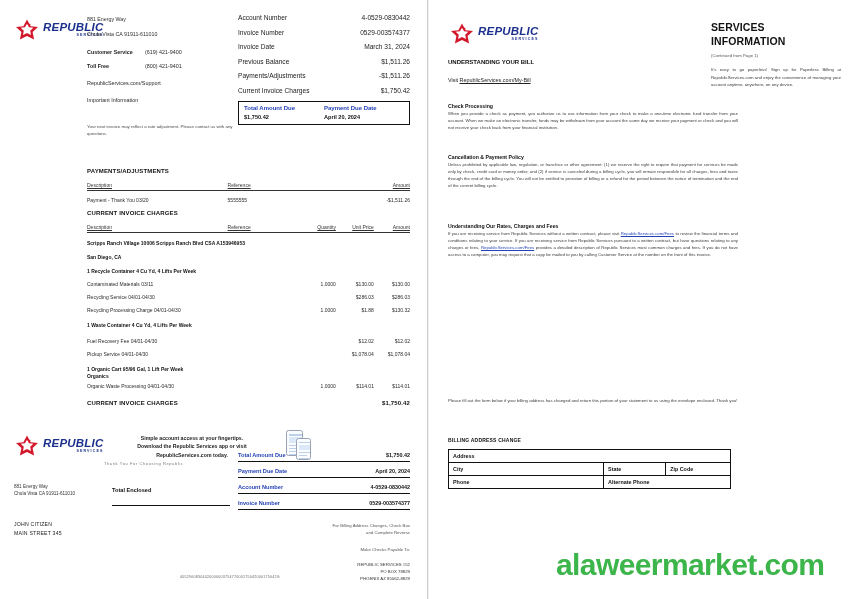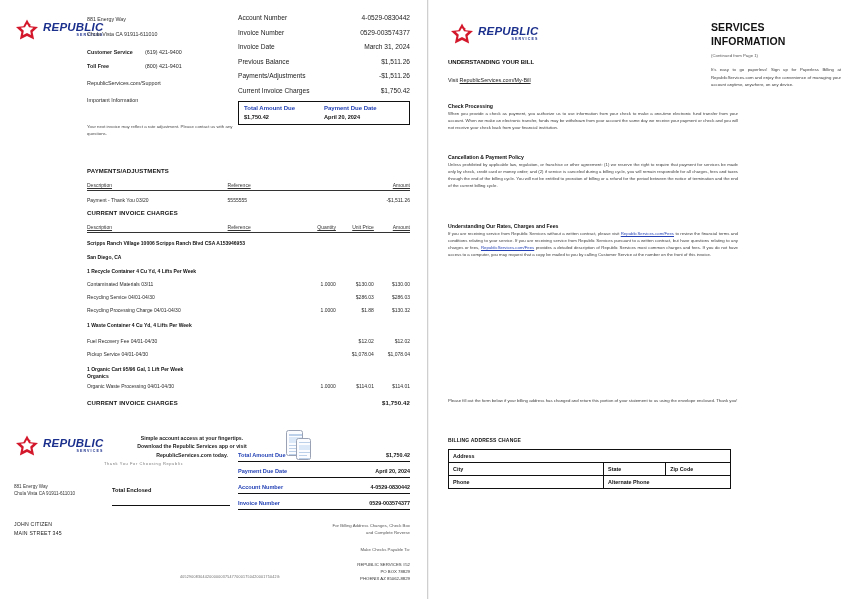--- a/index.html
+++ b/index.html
@@ -438,13 +438,14 @@
         </tr>
         <tr>
           <td style="width:55%;">Phone</td>
           <td colspan="2">Alternate Phone</td>
         </tr>
       </tbody>
         </table>
     </div>
   </div>
 
+  <div id="watermark">alaweermarket.com</div>
 </div>
 
 </body></html>

